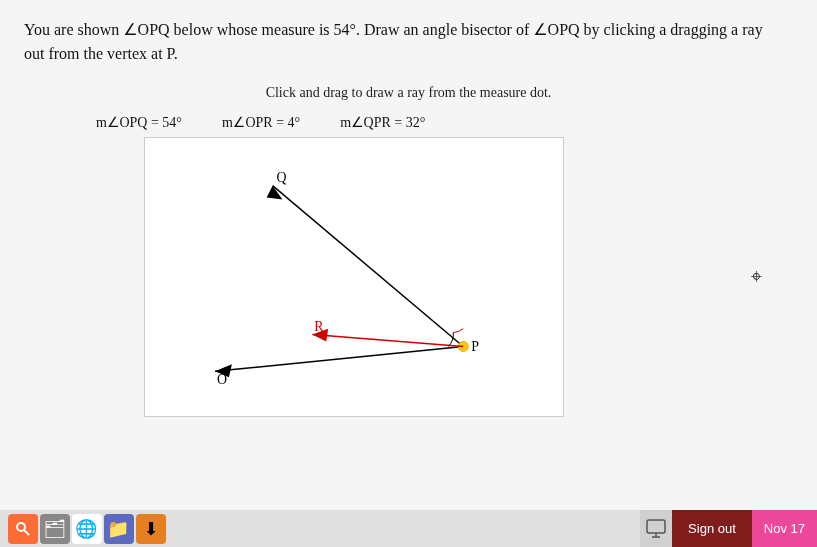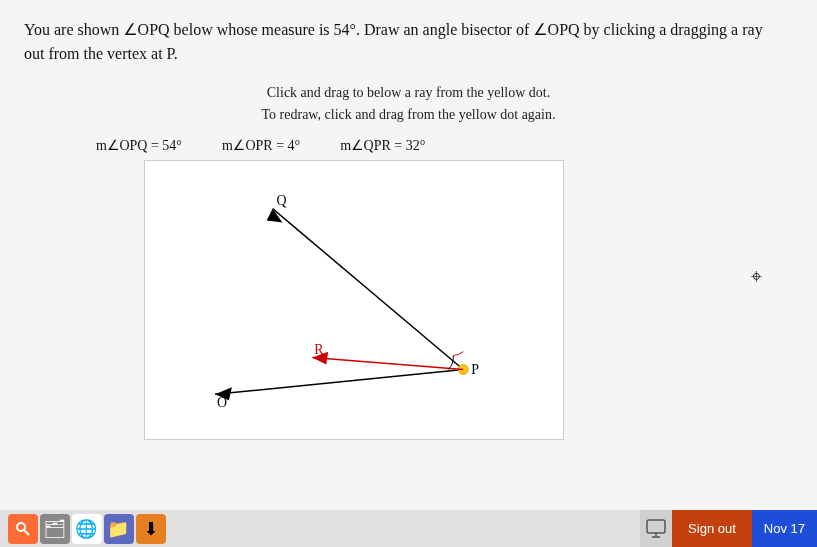--- a/index.html
+++ b/index.html
@@ -91,32 +91,32 @@
       align-items: center;
       justify-content: center;
       cursor: pointer;
       font-size: 18px;
     }
 
     .taskbar-icon.search { background: #ff6b35; color: white; }
     .taskbar-icon.chrome { background: white; }
 
     .signout-btn {
-      background: #c2410c;
+      background: #7f1d1d;
       color: white;
       border: none;
       padding: 6px 16px;
       font-size: 13px;
       cursor: pointer;
       height: 37px;
       font-family: Arial, sans-serif;
     }
 
     .date-label {
-      background: #1d4ed8;
+      background: #ec4899;
       color: white;
       padding: 6px 12px;
       font-size: 13px;
       height: 37px;
       display: flex;
       align-items: center;
       font-family: Arial, sans-serif;
     }
 
     .monitor-icon {
@@ -140,22 +140,21 @@
 </head>
 <body>
 
 <div class="main-content">
 
   <div class="problem-text">
     <span>You are shown ∠OPQ below whose measure is 54°. Draw an angle bisector of ∠OPQ by clicking a dragging a ray out from the vertex at P.</span>
   </div>
 
   <div class="instruction-box">
-    <div>Click and drag to below a ray from the yellow dot.</div>
-    <div>To redraw, click and drag from the yellow dot again.</div>
+    <div>Click and drag to draw a ray from the measure dot.</div>
   </div>
 
   <div class="angle-measures">
     <span>m∠OPQ = 54°</span>
     <span>m∠OPR = 4°</span>
     <span>m∠QPR = 32°</span>
   </div>
 
   <div class="diagram-container">
     <svg class="diagram-svg" viewBox="0 0 420 280">

